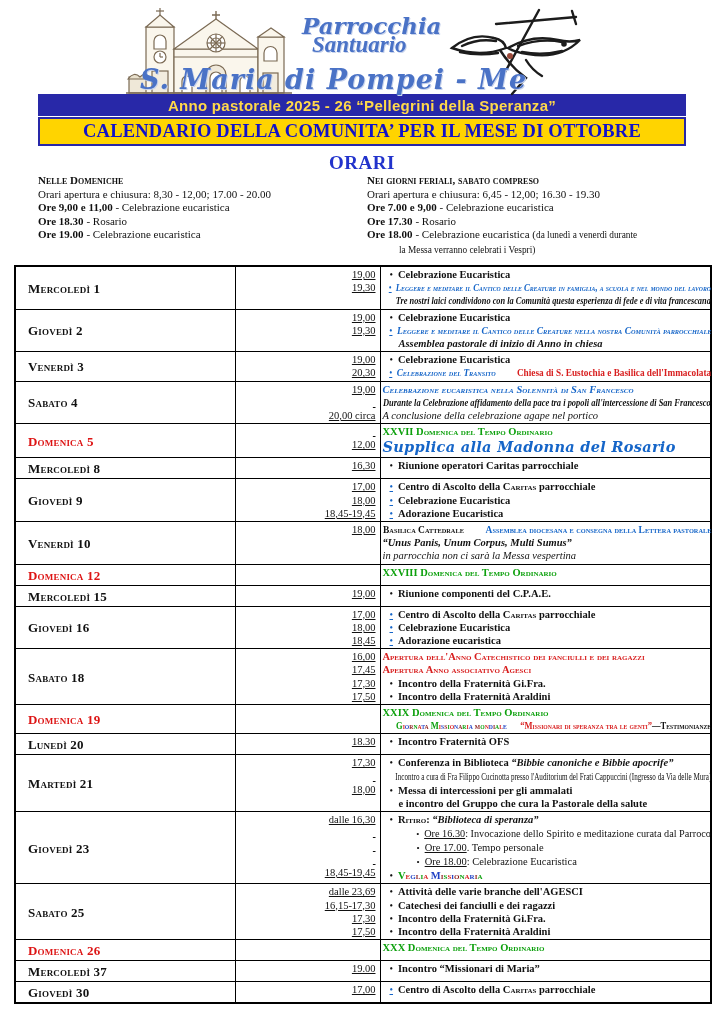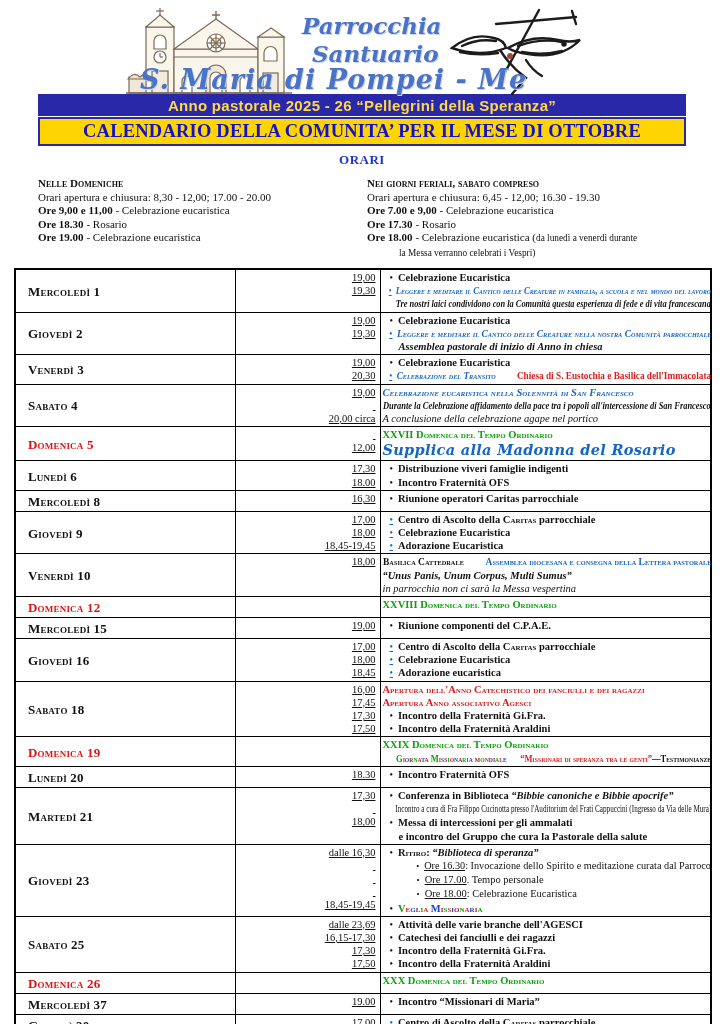--- a/index.html
+++ b/index.html
@@ -5,32 +5,32 @@
   html,body{margin:0;padding:0;background:#e8e8e8;}
   .page{width:724px;height:1024px;background:#ffffff;position:relative;overflow:hidden;
         font-family:"Liberation Serif",serif;color:#111;}
   
   .header{position:relative;height:94px;}
   .church{position:absolute;left:124px;top:5px;}
   .dove{position:absolute;left:438px;top:4px;}
   .script{position:absolute;font-family:"DejaVu Serif",serif;font-style:italic;font-weight:bold;
           color:#4a72c6;text-shadow:1px 1px 0 #c9d4ec;white-space:nowrap;}
   .t1{left:302px;top:12px;font-size:23px;}
-  .t2{left:312px;top:40px;font-size:23px;}
+  .t2{left:312px;top:32px;font-size:23px;font-family:Liberation Serif, serif;}
   .t3{left:140px;top:64px;font-size:27px;letter-spacing:1px;}
   .banner-blue{margin:0 38px;height:22px;background:#2828a8;color:#ffd94a;
                font-family:"Liberation Sans",sans-serif;font-weight:bold;font-size:15px;
                display:flex;align-items:center;justify-content:center;letter-spacing:.3px;}
   .banner-yellow{margin:1px 38px 0;height:25px;background:#ffd400;border:2px solid #2828a8;
                color:#1212c8;font-weight:bold;font-size:18.5px;letter-spacing:.2px;
                display:flex;align-items:center;justify-content:center;}
   
-  .orari-heading{text-align:center;color:#2233cc;font-weight:bold;font-size:13px;
+  .orari-heading{text-align:center;color:#2233cc;font-weight:bold;font-size:19px;
                  margin-top:6px;letter-spacing:.5px;}
-  .orari{display:flex;margin:9px 38px 0 38px;}
+  .orari{display:flex;margin:0 38px 0 38px;}
   .ocol{width:50%;font-size:11px;line-height:13.5px;}
   .ocol.right{padding-left:10px;}
   .o-line{white-space:nowrap;}
   
   table.cal{border-collapse:collapse;table-layout:fixed;width:696px;margin:8px 0 0 14px;
             border:2px solid #000;}
   td{border:1.5px solid #000;padding:1px 0;vertical-align:top;}
   .c-date{width:220px;vertical-align:middle;padding-left:12px;}
   .date-label{font-weight:bold;font-variant:small-caps;font-size:13px;letter-spacing:.2px;}
   .c-date.red .date-label{color:#dd1414;}
@@ -202,31 +202,20 @@
           <td class="c-time">
             <div class="tline">&nbsp;</div>
             <div class="tline">12,00</div>
           </td>
           <td class="c-desc">
             <div class="dline autofit"><span class="seg b sc green">XXVII Domenica del Tempo Ordinario</span></div>
             <div class="dline autofit bigline"><span class="seg script-line">Supplica alla Madonna del Rosario</span></div>
           </td>
         </tr>
         <tr>
-          <td class="c-date"><span class="date-label">Lunedì 6</span></td>
-          <td class="c-time">
-            <div class="tline">17,30</div>
-            <div class="tline">18.00</div>
-          </td>
-          <td class="c-desc">
-            <div class="dline autofit"><span class="bullet">•</span><span class="seg b">Distribuzione viveri famiglie indigenti</span></div>
-            <div class="dline autofit"><span class="bullet">•</span><span class="seg b">Incontro Fraternità OFS</span></div>
-          </td>
-        </tr>
-        <tr>
           <td class="c-date"><span class="date-label">Mercoledì 8</span></td>
           <td class="c-time">
             <div class="tline">16,30</div>
           </td>
           <td class="c-desc">
             <div class="dline autofit"><span class="bullet">•</span><span class="seg b">Riunione operatori Caritas parrocchiale</span></div>
           </td>
         </tr>
         <tr>
           <td class="c-date"><span class="date-label">Giovedì 9</span></td>

